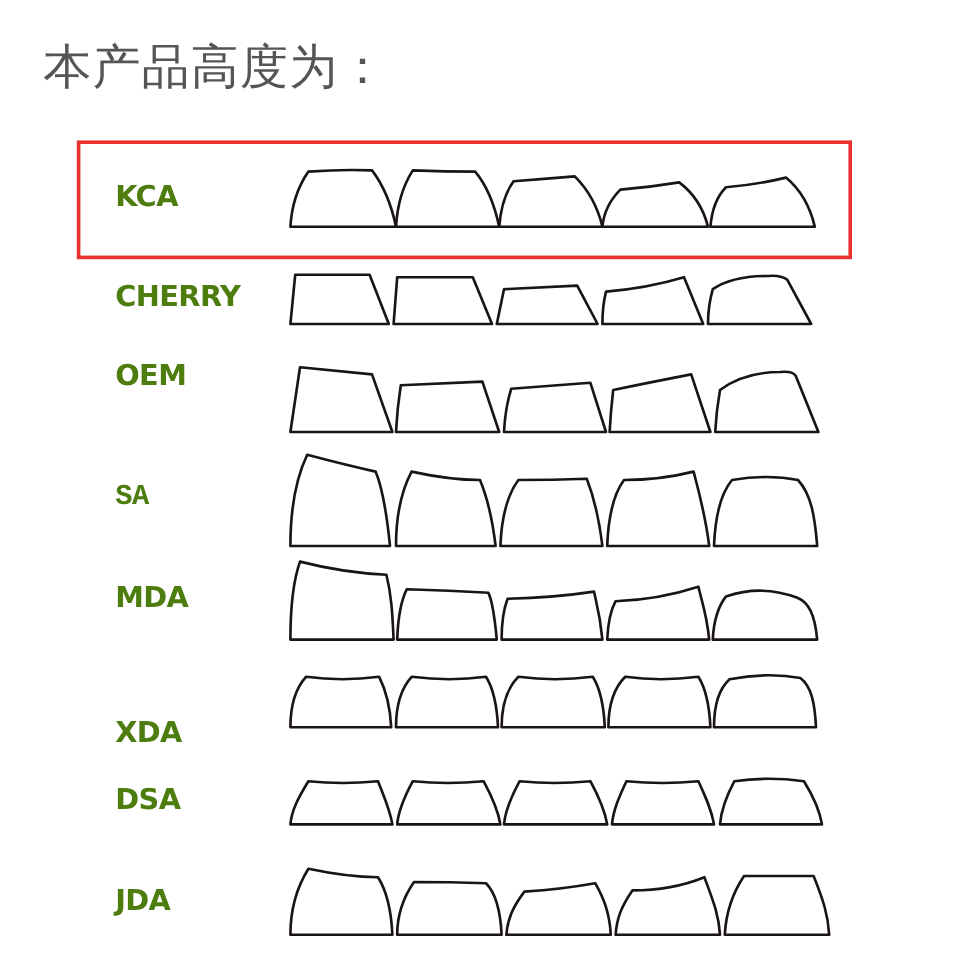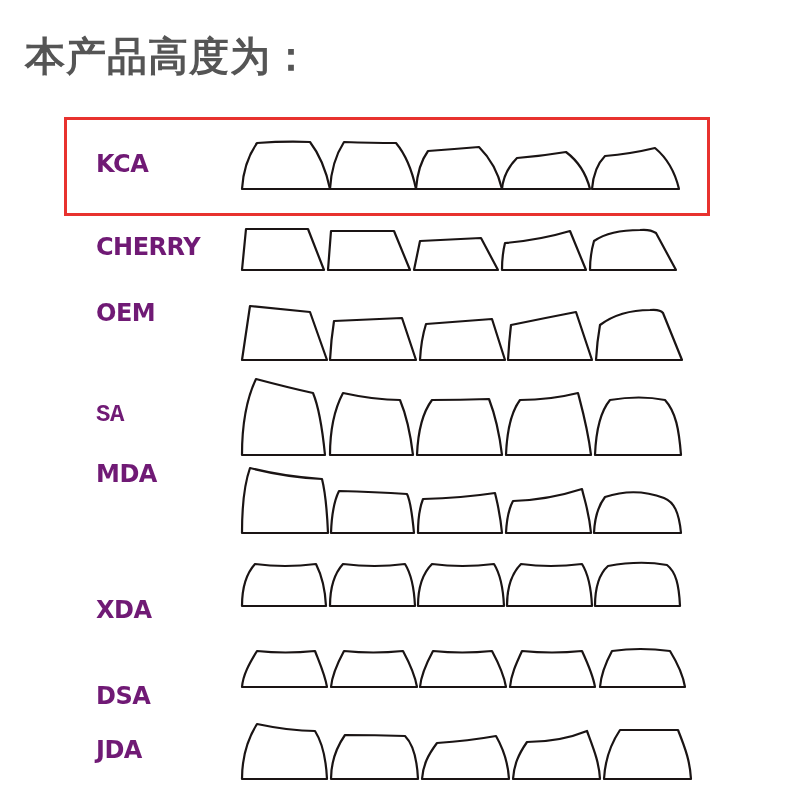--- a/index.html
+++ b/index.html
@@ -1,48 +1,48 @@
 <!DOCTYPE html>
 <html><head>
 <meta charset="utf-8">
 <style>
   html, body { margin: 0; padding: 0; background: #ffffff; }
   body { width: 800px; height: 800px; position: relative; overflow: hidden; font-family: "DejaVu Sans", sans-serif; }
   .title {
-    position: absolute; left: 25px; top: 28px;
-    font-family: "DejaVu Serif", serif; font-weight: bold;
+    position: absolute; left: 36px; top: 28px;
+    font-family: "DejaVu Serif", serif; font-weight: normal;
     font-size: 40px; color: #555555; letter-spacing: 1px; line-height: 56px;
   }
   .highlight {
     position: absolute; left: 64px; top: 117px; width: 646px; height: 99px;
     border: 3px solid #e8322f; box-sizing: border-box;
   }
   .row-label {
     position: absolute; left: 96px;
     font-family: "DejaVu Sans", sans-serif; font-weight: bold;
-    font-size: 24px; color: #701a75; letter-spacing: -0.5px; line-height: 28px;
+    font-size: 24px; color: #4d7c0f; letter-spacing: -0.5px; line-height: 28px;
   }
   svg.keys { position: absolute; left: 0; top: 0; }
   svg.keys path { fill: none; stroke: #1a1414; stroke-width: 2.2; stroke-linejoin: round; }
 </style>
 </head>
 <body>
 
 <div class="title">本产品高度为：</div>
 
 <div class="highlight" style="border-color: rgb(232, 50, 47);"></div>
 
 <div>
   <div class="row-label" style="top: 150px;">KCA</div>
   <div class="row-label" style="top: 233px;">CHERRY</div>
   <div class="row-label" style="top: 299px;">OEM</div>
   <div class="row-label" style="top: 401px; font-family: Liberation Mono, monospace;">SA</div>
-  <div class="row-label" style="top: 460px;">MDA</div>
+  <div class="row-label" style="top: 484px;">MDA</div>
   <div class="row-label" style="top: 596px;">XDA</div>
-  <div class="row-label" style="top: 652px; margin-top: 30px;">DSA</div>
+  <div class="row-label" style="top: 652px;">DSA</div>
   <div class="row-label" style="top: 736px;">JDA</div>
 </div>
 
 <svg class="keys" width="800" height="800" viewBox="0 0 800 800">
   <g>
     <path d="M242,189 L330,189 C326,170 320,155 310,142 Q285,141 257,143 C248,156 243,172 242,189 Z"></path>
     <path d="M330,189 L416,189 C412,170 406,155 396,143 Q372,143 344,142 C335,156 331,172 330,189 Z"></path>
     <path d="M416,189 L502,189 C498,172 490,158 479,147 Q455,149 428,151 C420,162 417,176 416,189 Z"></path>
     <path d="M502,189 L590,189 C586,173 578,161 566,152 Q542,156 517,158 C508,167 503,178 502,189 Z"></path>
     <path d="M592,189 L679,189 C675,172 667,158 655,148 Q630,154 605,156 C596,165 593,177 592,189 Z"></path>

